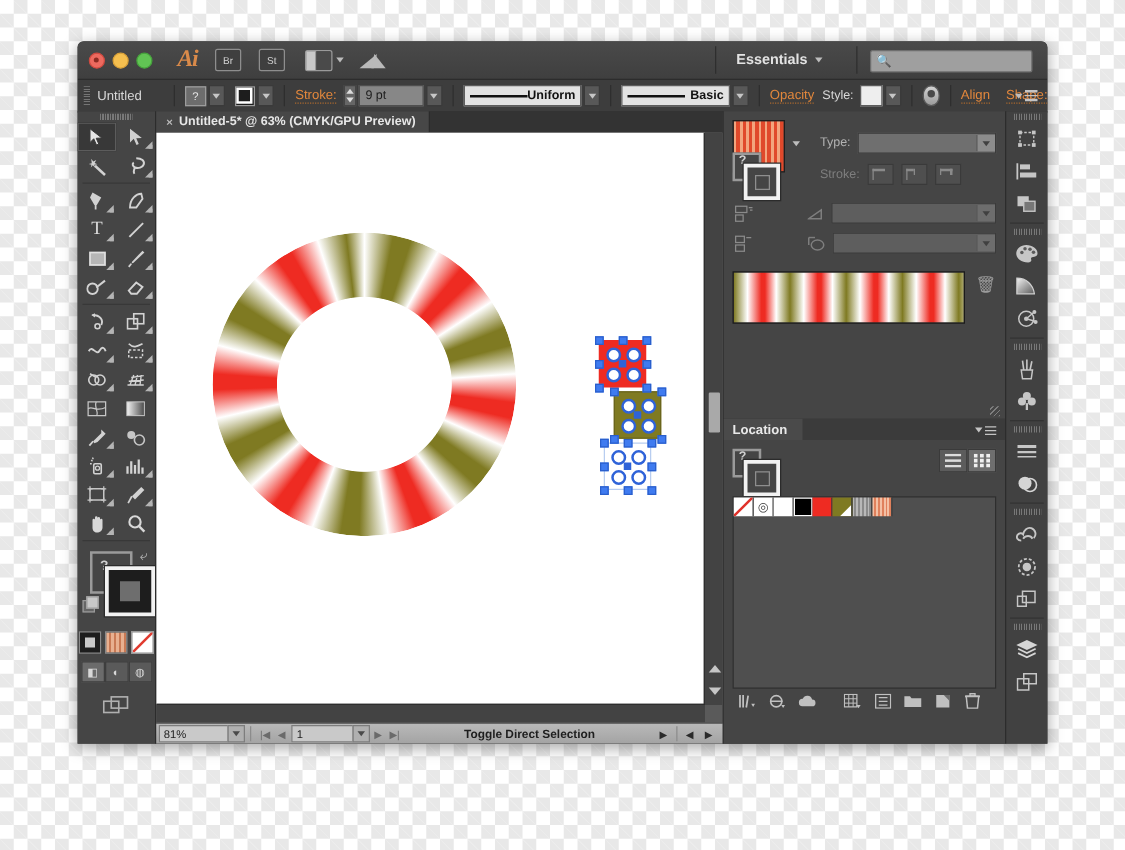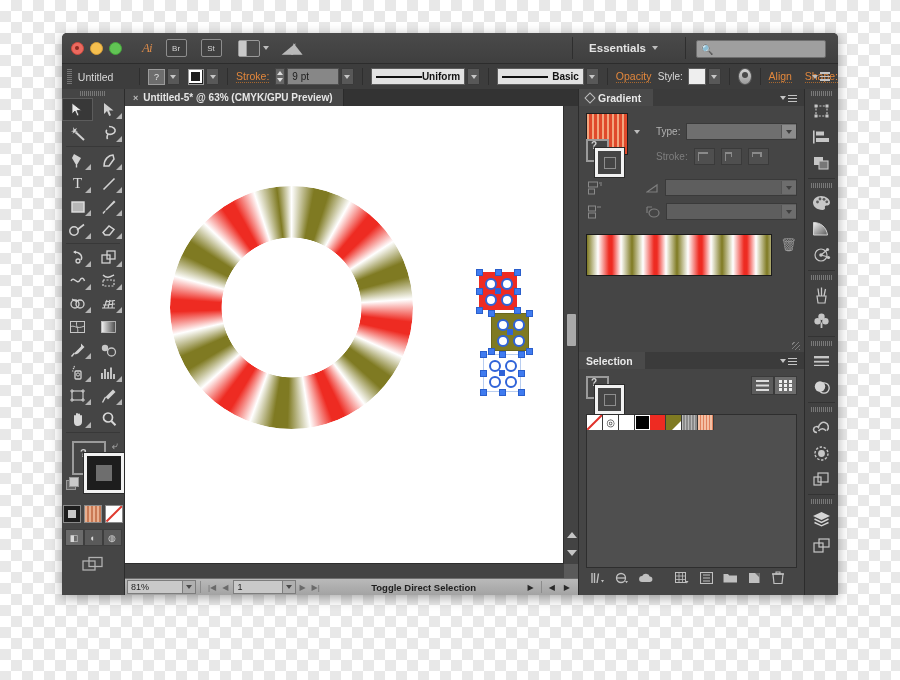--- a/index.html
+++ b/index.html
@@ -31,21 +31,21 @@
     height:30px;background:linear-gradient(#4a4a4a,#3f3f3f);
     border-bottom:1px solid #2c2c2c;position:relative;
     display:flex;align-items:center;
   }
   .traffic{display:flex;gap:6px;margin-left:9px;}
   .tl{width:11px;height:11px;border-radius:50%;position:relative;}
   .tl.r{background:#ec6a5f;border:1px solid #d04a40;}
   .tl.y{background:#f5bf4f;border:1px solid #d8a038;}
   .tl.g{background:#61c454;border:1px solid #46a33c;}
   .tl.r::after{content:"";position:absolute;left:3px;top:3px;width:4px;height:4px;border-radius:50%;background:#8d2b22;}
-  .ai-logo{margin-left:20px;color:#d98a4a;font-size:13px;font-weight:normal;font-style:italic;letter-spacing:-1px;font-family:"Liberation Serif",serif;}
+  .ai-logo{margin-left:20px;color:#d98a4a;font-size:19px;font-weight:bold;font-style:italic;letter-spacing:-1px;font-family:"Liberation Serif",serif;}
   .sqbtn{
     width:19px;height:16px;margin-left:14px;border:1px solid #8e8e8e;border-radius:2px;
     background:#3f3f3f;color:#d4d4d4;font-size:8px;display:flex;align-items:center;justify-content:center;
   }
   .arrangebtn{margin-left:16px;display:flex;align-items:center;gap:3px;}
   .arrange-ico{width:20px;height:15px;border:1px solid #9a9a9a;border-radius:2px;background:#4a4a4a;display:flex;}
   .arrange-ico i{display:block;border-right:1px solid #9a9a9a;}
   .arrange-ico i:nth-child(1){width:7px;background:#c9c9c9;}
   .arrange-ico i:nth-child(2){width:11px;background:#4a4a4a;border-right:0;}
   .caret{width:0;height:0;border-left:3.5px solid transparent;border-right:3.5px solid transparent;border-top:4px solid #bdbdbd;}
@@ -628,34 +628,20 @@
         <div style="flex:1;text-align:center;font-weight:bold">Toggle Direct Selection</div>
         <span class="st-nav on">▶</span>
         <div style="width:1px;height:12px;background:#8c8c8c;margin:0 4px"></div>
         <span class="st-nav on">◀</span>
         <span class="st-nav on" style="margin:0 6px">▶</span>
       </div>
     </div>
 
     <div class="rightdock">
 
-      <div class="panel-head">
-        <div class="panel-tab">
-          <span class="dia"></span>
-          <span>Gradient</span>
-        </div>
-        <div class="pmenu">
-          <span class="ca"></span>
-          <span class="ln">
-              <i></i>
-              <i></i>
-              <i></i>
-            </span>
-        </div>
-      </div>
 
       <div class="panel-body" style="height:232px;">
         <div style="display:flex;align-items:flex-start;gap:6px;">
           <div class="grad-thumb"></div>
           <div class="caret" style="margin-top:17px"></div>
           <div style="flex:1;margin-left:10px;">
             <div style="display:flex;align-items:center;gap:6px;margin-top:10px;">
               <span class="lbl">Type:</span>
               <div class="pfield" style="flex:1">
                 <span style="padding-left:4px;font-size:10px;color:#ddd"></span>
@@ -737,21 +723,21 @@
           <div class="gradbar" style="flex:1"></div>
           <div class="trash" style="margin-top:3px">🗑</div>
         </div>
 
         <div style="position:absolute;right:4px;bottom:2px;width:8px;height:8px;
              background:repeating-linear-gradient(-45deg,#7e7e7e 0 1px,transparent 1px 3px)"></div>
       </div>
 
       <div class="panel-head">
         <div class="panel-tab">
-          <span>Selection</span>
+          <span>Location</span>
         </div>
         <div class="pmenu">
           <span class="ca"></span>
           <span class="ln">
               <i></i>
               <i></i>
               <i></i>
             </span>
         </div>
       </div>

